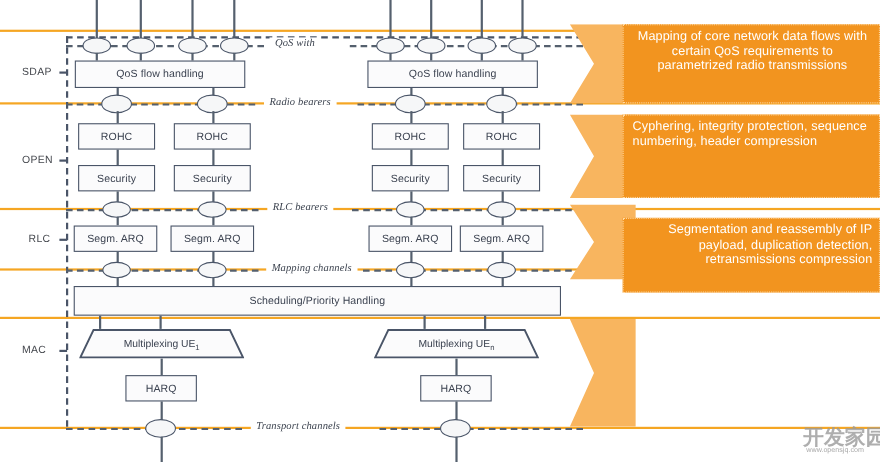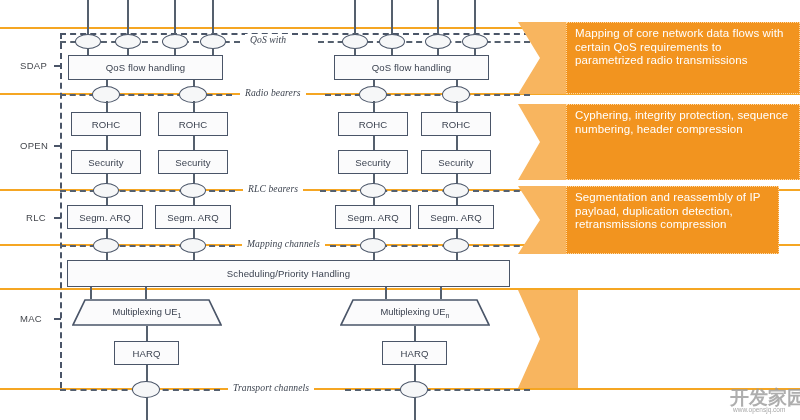--- a/index.html
+++ b/index.html
@@ -239,35 +239,35 @@
   <div class="sap sap-big" style="left:132px;top:381px;"></div>
   <div class="sap sap-big" style="left:400px;top:381px;"></div>
 
   <div class="vline" style="left:146px;top:397px;height:23px;"></div>
   <div class="vline" style="left:414px;top:397px;height:23px;"></div>
 
   <div class="ribbon" style="left:518px;top:22px;width:282px;height:72px;">
     <svg class="tail" width="60" height="72" viewBox="0 0 60 72">
       <polygon points="0,0 60,0 60,72 0,72 22,36" fill="#f8b55f"></polygon>
     </svg>
-    <div class="panel" style="left:48px;top:0;width:234px;height:72px;">Mapping of core network data flows with certain QoS requirements to parametrized radio transmissions</div>
+    <div class="panel" style="left:48px;top:0;width:234px;height:72px;text-align:center;">Mapping of core network data flows with certain QoS requirements to parametrized radio transmissions</div>
   </div>
 
   <div class="ribbon" style="left:518px;top:104px;width:282px;height:76px;">
     <svg class="tail" width="60" height="76" viewBox="0 0 60 76">
       <polygon points="0,0 60,0 60,76 0,76 22,38" fill="#f8b55f"></polygon>
     </svg>
     <div class="panel" style="left:48px;top:0;width:234px;height:76px;">Cyphering, integrity protection, sequence numbering, header compression</div>
   </div>
 
   <div class="ribbon" style="left:518px;top:186px;width:282px;height:68px;">
     <svg class="tail" width="60" height="68" viewBox="0 0 60 68">
       <polygon points="0,0 60,0 60,68 0,68 22,34" fill="#f8b55f"></polygon>
     </svg>
-    <div class="panel" style="left:48px;top:0;width:213px;height:68px;">Segmentation and reassembly of IP payload, duplication detection, retransmissions compression</div>
+    <div class="panel" style="left:48px;top:12px;width:234px;height:68px;text-align:right;">Segmentation and reassembly of IP payload, duplication detection, retransmissions compression</div>
   </div>
 
   <div class="ribbon" style="left:518px;top:290px;width:282px;height:98px;">
     <svg class="tail" width="60" height="98" viewBox="0 0 60 98">
       <polygon points="0,0 60,0 60,98 0,98 22,49" fill="#f8b55f"></polygon>
     </svg>
   </div>
 
   <div class="wm-cn" style="left:730px;top:385px;">开发家园</div>
   <div class="wm-cn-sub" style="left:733px;top:406px;">www.opensjq.com</div>

